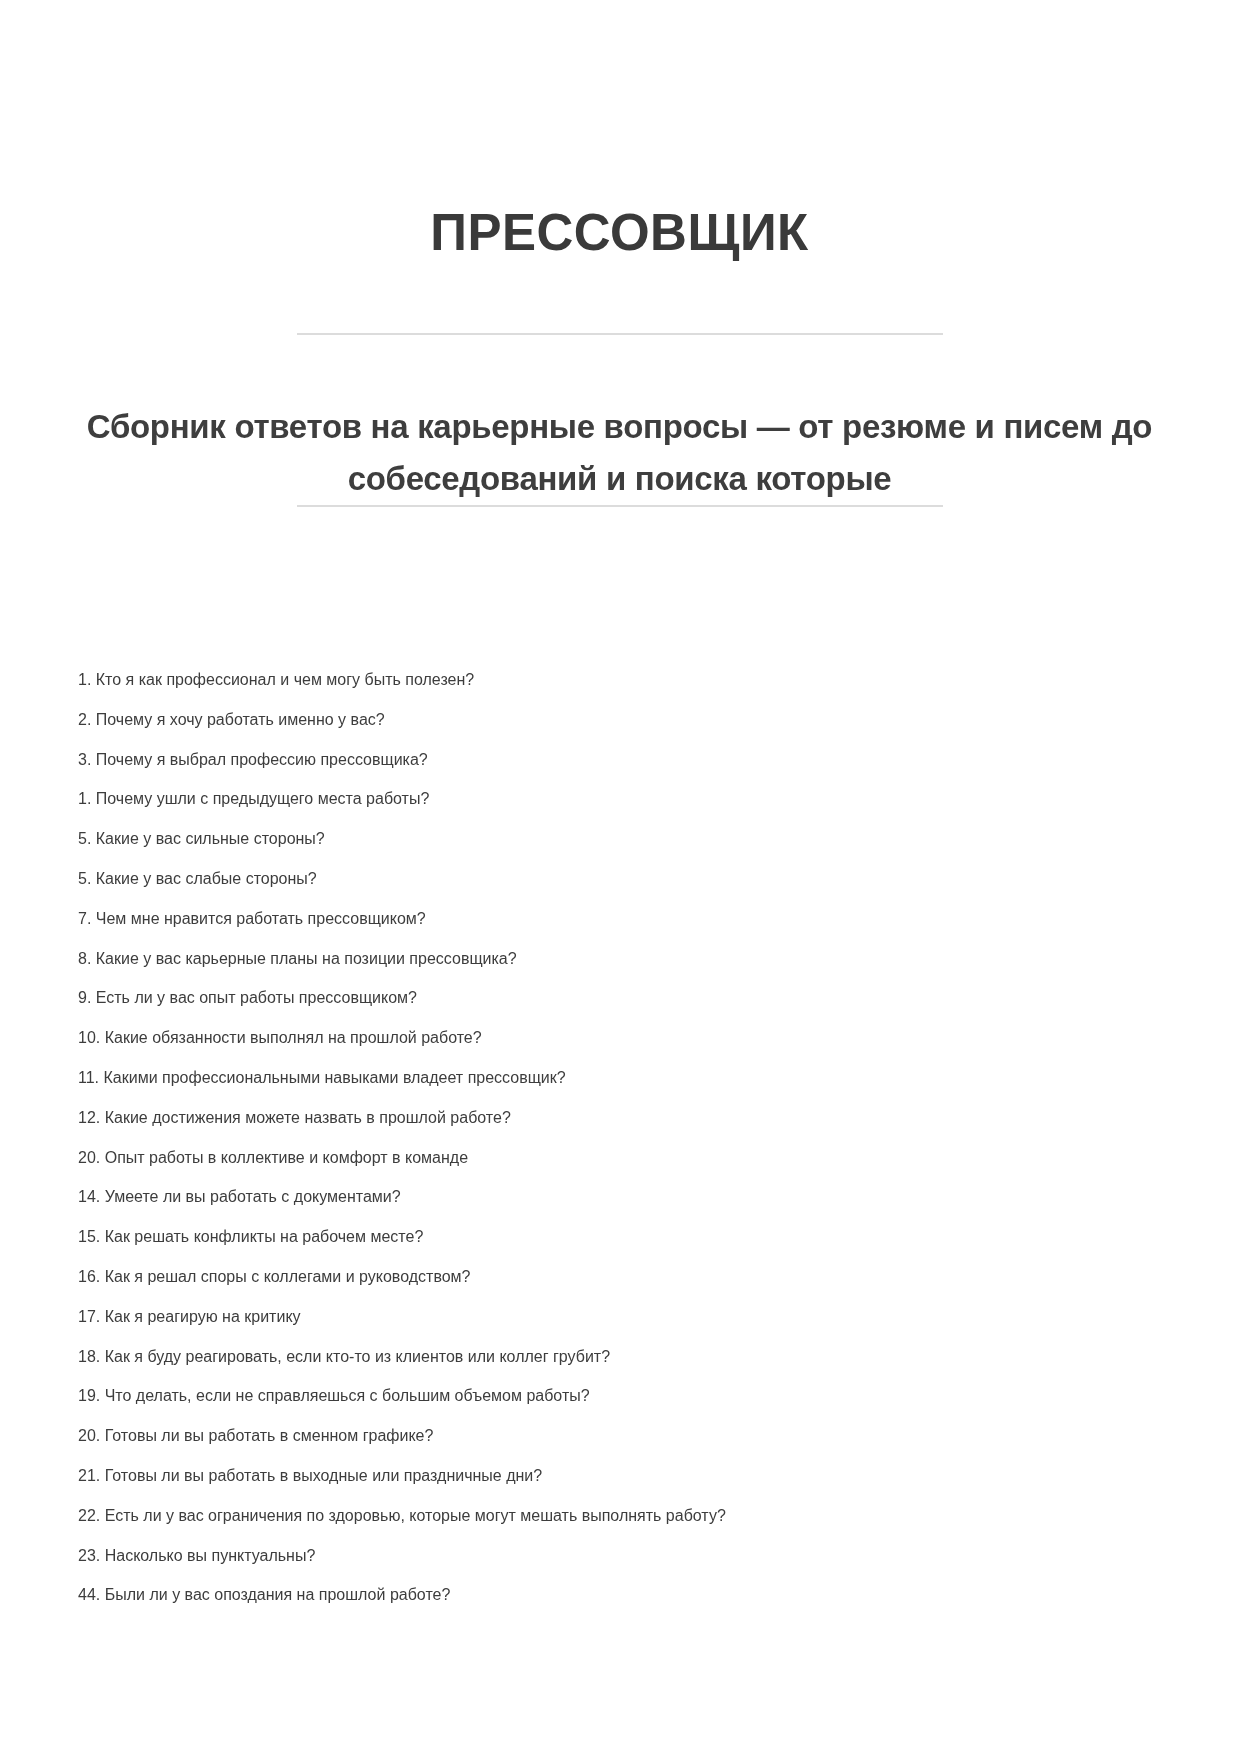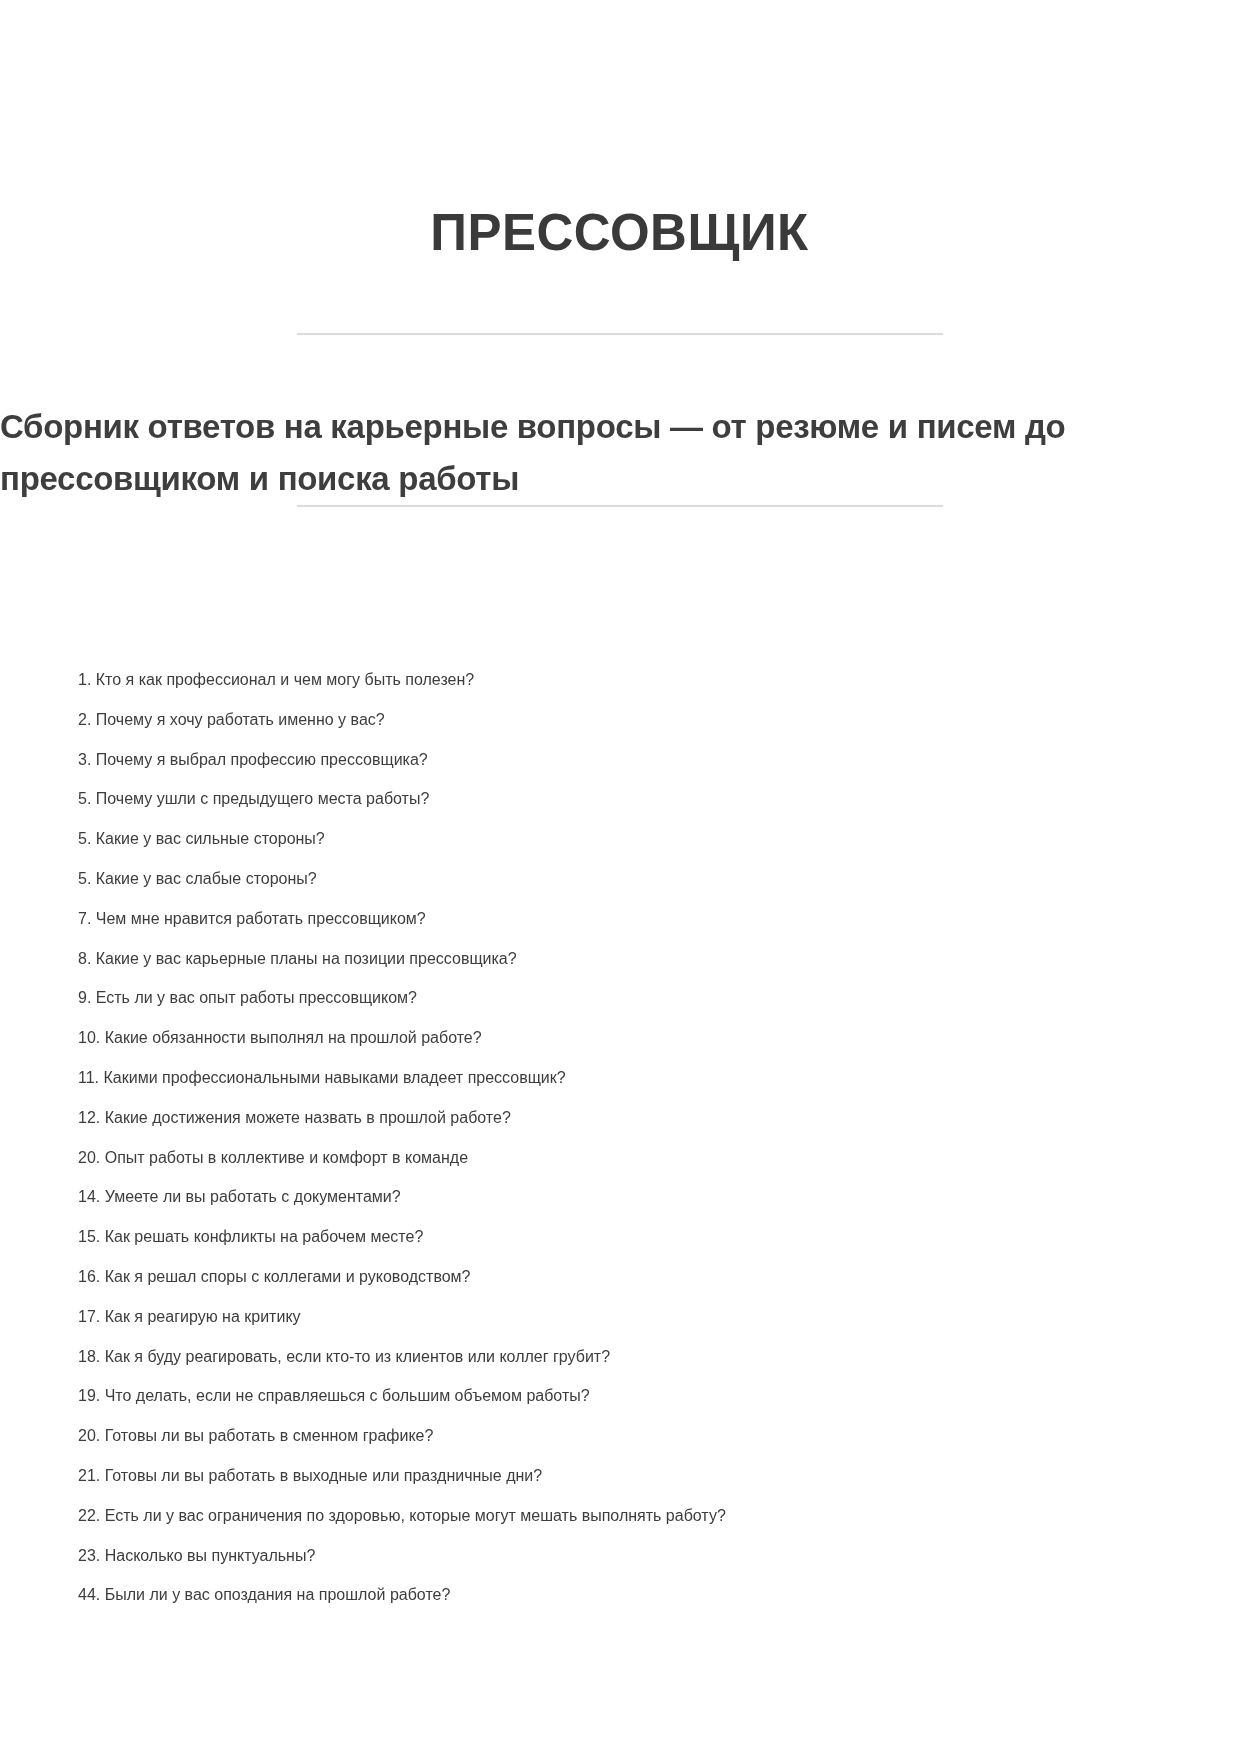--- a/index.html
+++ b/index.html
@@ -36,20 +36,21 @@
     height: 0;
     border-top: 2px solid #dcdcdc;
   }
   .divider-top { top: 333px; }
   .divider-bottom { top: 505px; }
   .doc-subtitle {
     position: absolute;
     top: 374px;
     left: 0;
     right: 0;
+    text-align: center;
     font-size: 33px;
     line-height: 52px;
     font-weight: 700;
     color: #3e3e3e;
     letter-spacing: -0.3px;
   }
   .doc-subtitle .subtitle-line {
     display: block;
     white-space: nowrap;
   }
@@ -71,30 +72,30 @@
 <body>
 
 <div class="page">
 
   <h1 class="doc-title">ПРЕССОВЩИК</h1>
 
   <div class="divider divider-top"></div>
 
   <h2 class="doc-subtitle">
     <span class="subtitle-line">Сборник ответов на карьерные вопросы — от резюме и писем до</span>
-    <span class="subtitle-line">прессовщиком и поиска работы</span>
+    <span class="subtitle-line">собеседований и поиска которые</span>
   </h2>
 
   <div class="divider divider-bottom"></div>
 
   <div class="questions-list">
       <div class="question-item">1. Кто я как профессионал и чем могу быть полезен?</div>
       <div class="question-item">2. Почему я хочу работать именно у вас?</div>
       <div class="question-item">3. Почему я выбрал профессию прессовщика?</div>
-      <div class="question-item">5. Почему ушли с предыдущего места работы?</div>
+      <div class="question-item">1. Почему ушли с предыдущего места работы?</div>
       <div class="question-item">5. Какие у вас сильные стороны?</div>
       <div class="question-item">5. Какие у вас слабые стороны?</div>
       <div class="question-item">7. Чем мне нравится работать прессовщиком?</div>
       <div class="question-item">8. Какие у вас карьерные планы на позиции прессовщика?</div>
       <div class="question-item">9. Есть ли у вас опыт работы прессовщиком?</div>
       <div class="question-item">10. Какие обязанности выполнял на прошлой работе?</div>
       <div class="question-item">11. Какими профессиональными навыками владеет прессовщик?</div>
       <div class="question-item">12. Какие достижения можете назвать в прошлой работе?</div>
       <div class="question-item">20. Опыт работы в коллективе и комфорт в команде</div>
       <div class="question-item">14. Умеете ли вы работать с документами?</div>

